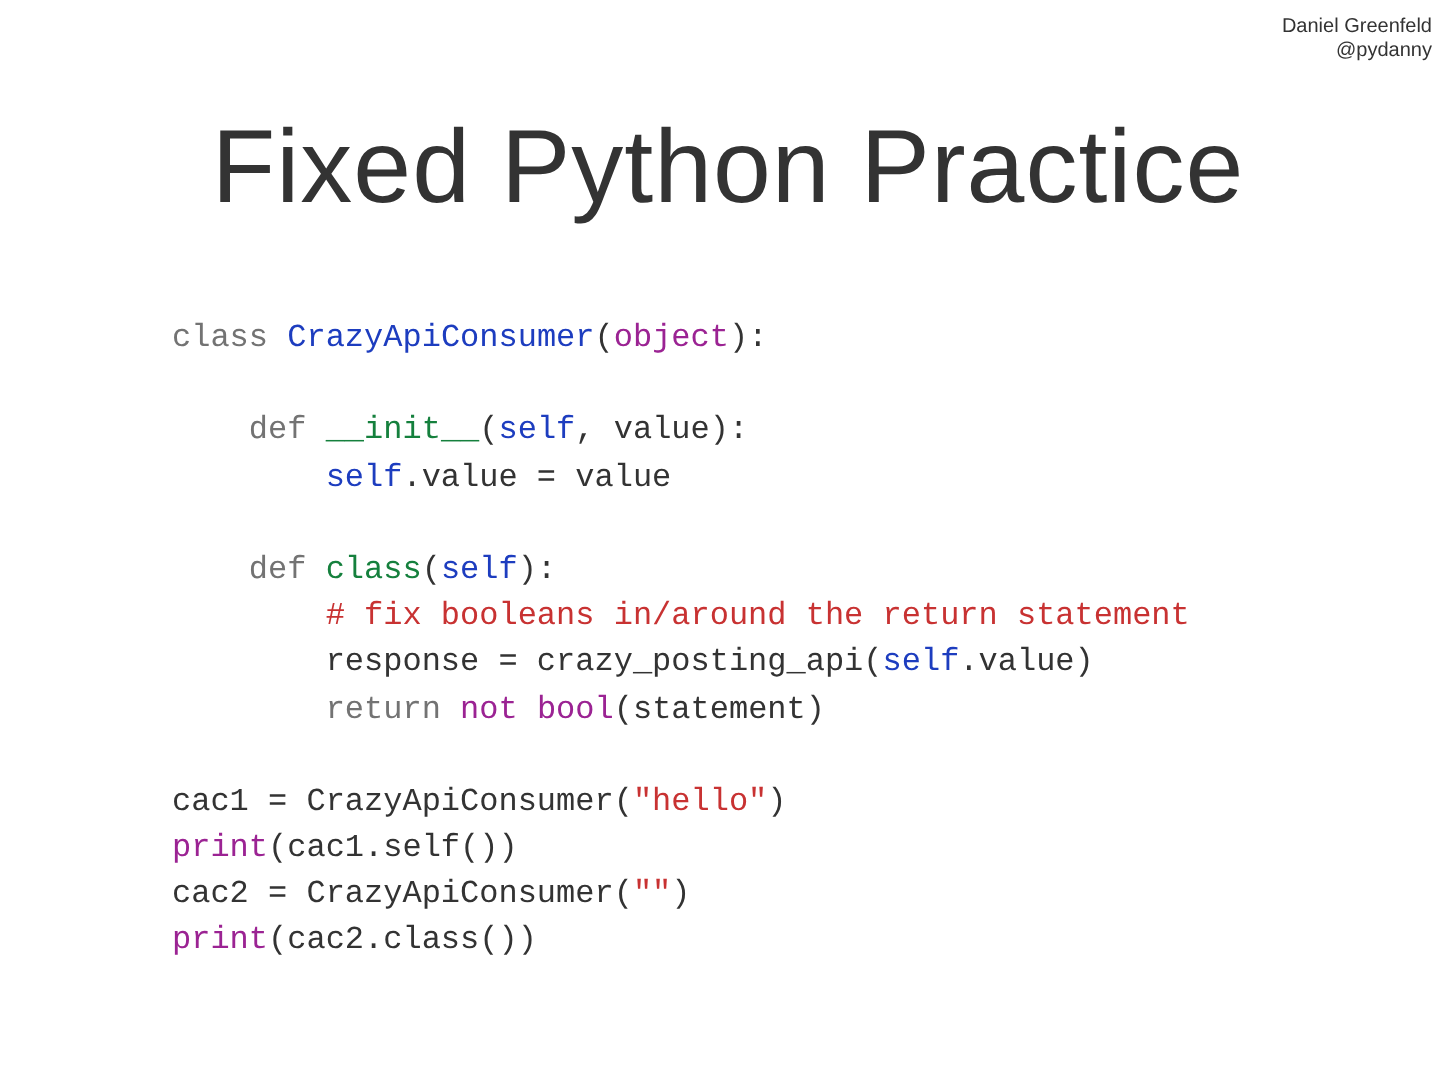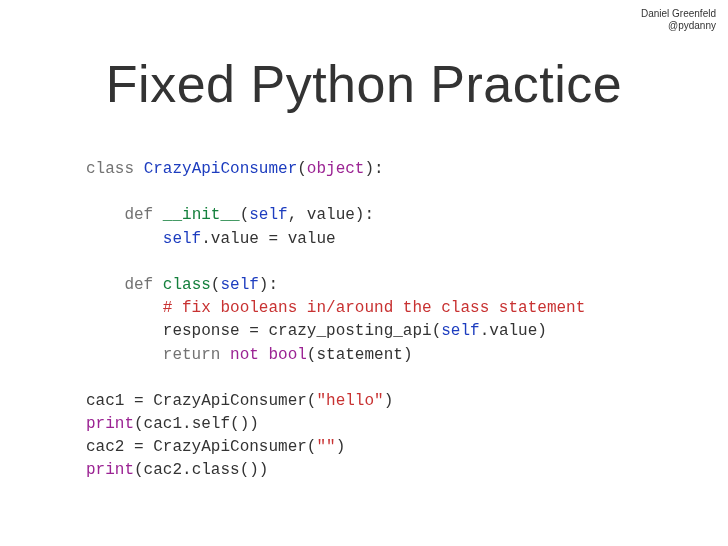--- a/index.html
+++ b/index.html
@@ -57,20 +57,20 @@
 </div>
 
 <h1 class="title">Fixed Python Practice</h1>
 
 <div class="code-block"><span class="kw">class</span> <span class="cls">CrazyApiConsumer</span>(<span class="builtin">object</span>):
 
     <span class="kw">def</span> <span class="fn">__init__</span>(<span class="param">self</span><span>, value):</span>
         <span class="param">self</span><span>.value = value</span>
 
     <span class="kw">def</span> <span class="fn">class</span>(<span class="param">self</span>):
-        <span class="comment"># fix booleans in/around the class statement</span>
+        <span class="comment"># fix booleans in/around the return statement</span>
 <span>        response = crazy_posting_api(</span><span class="param">self</span><span>.value)</span>
         <span class="kw">return</span> <span class="op">not</span> <span class="builtin">bool</span><span>(statement)</span>
 
 <span>cac1 = CrazyApiConsumer(</span><span class="str">"hello"</span><span>)</span>
 <span class="builtin">print</span><span>(cac1.self())</span>
 <span>cac2 = CrazyApiConsumer(</span><span class="str">""</span><span>)</span>
 <span class="builtin">print</span><span>(cac2.class())</span></div>
 
 </body></html>

